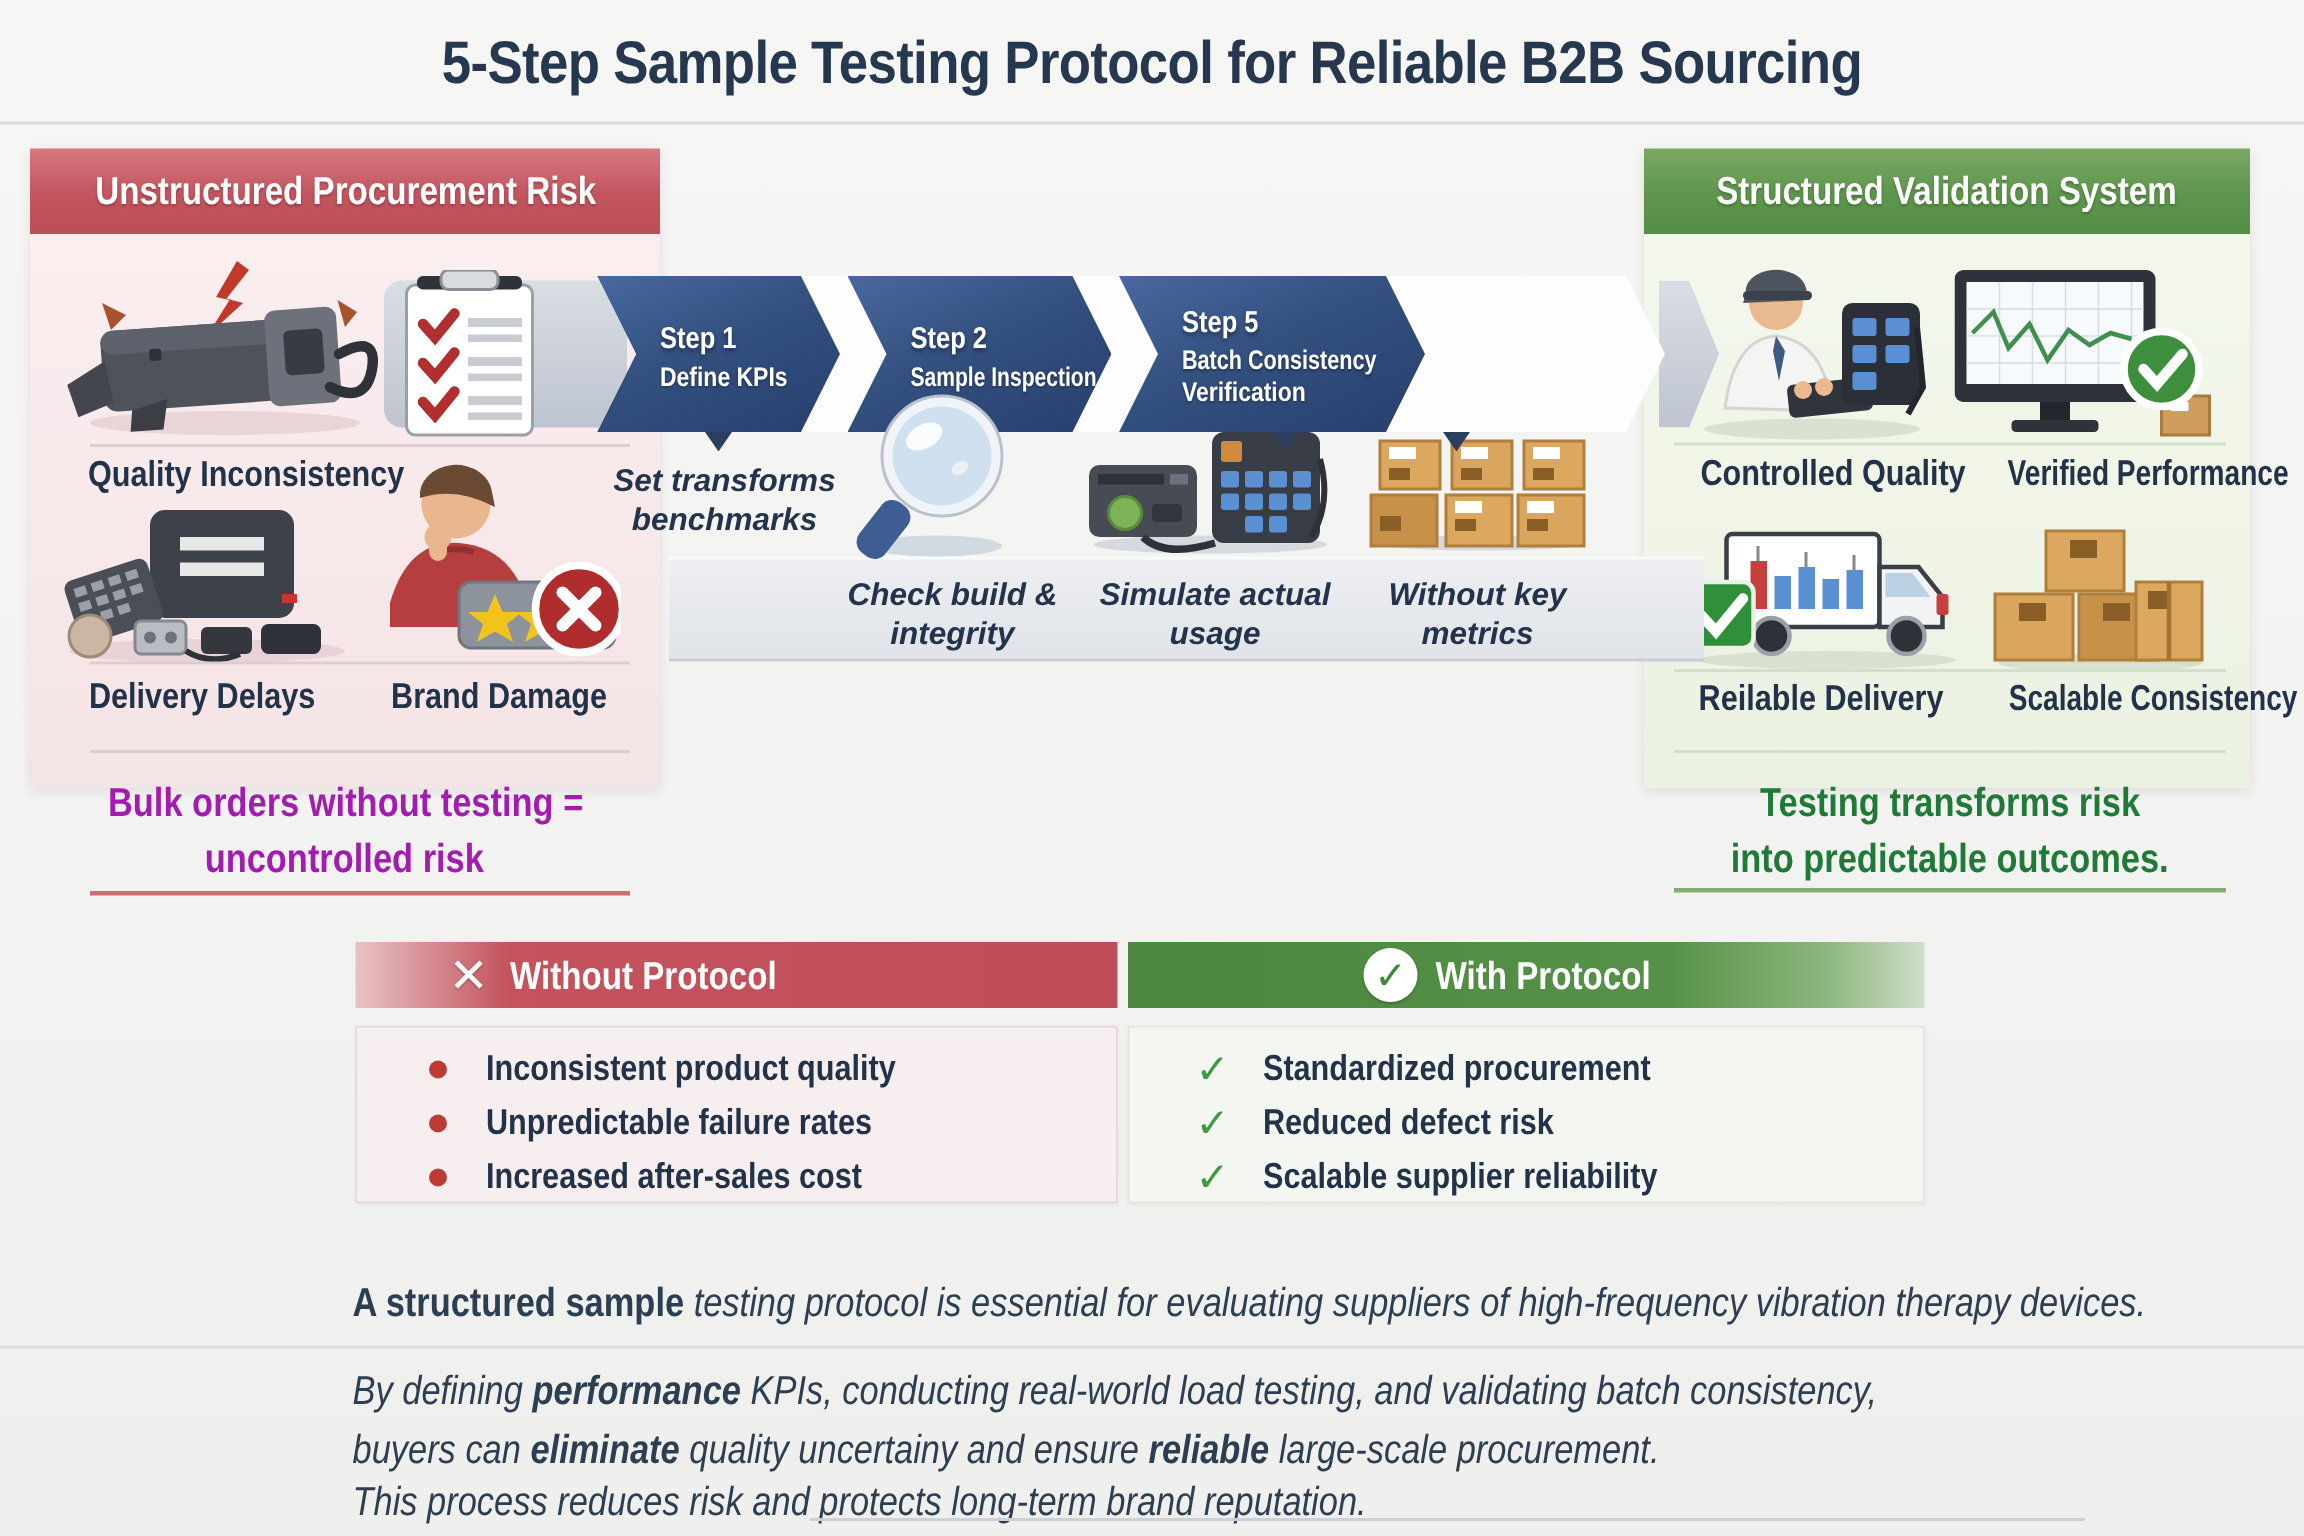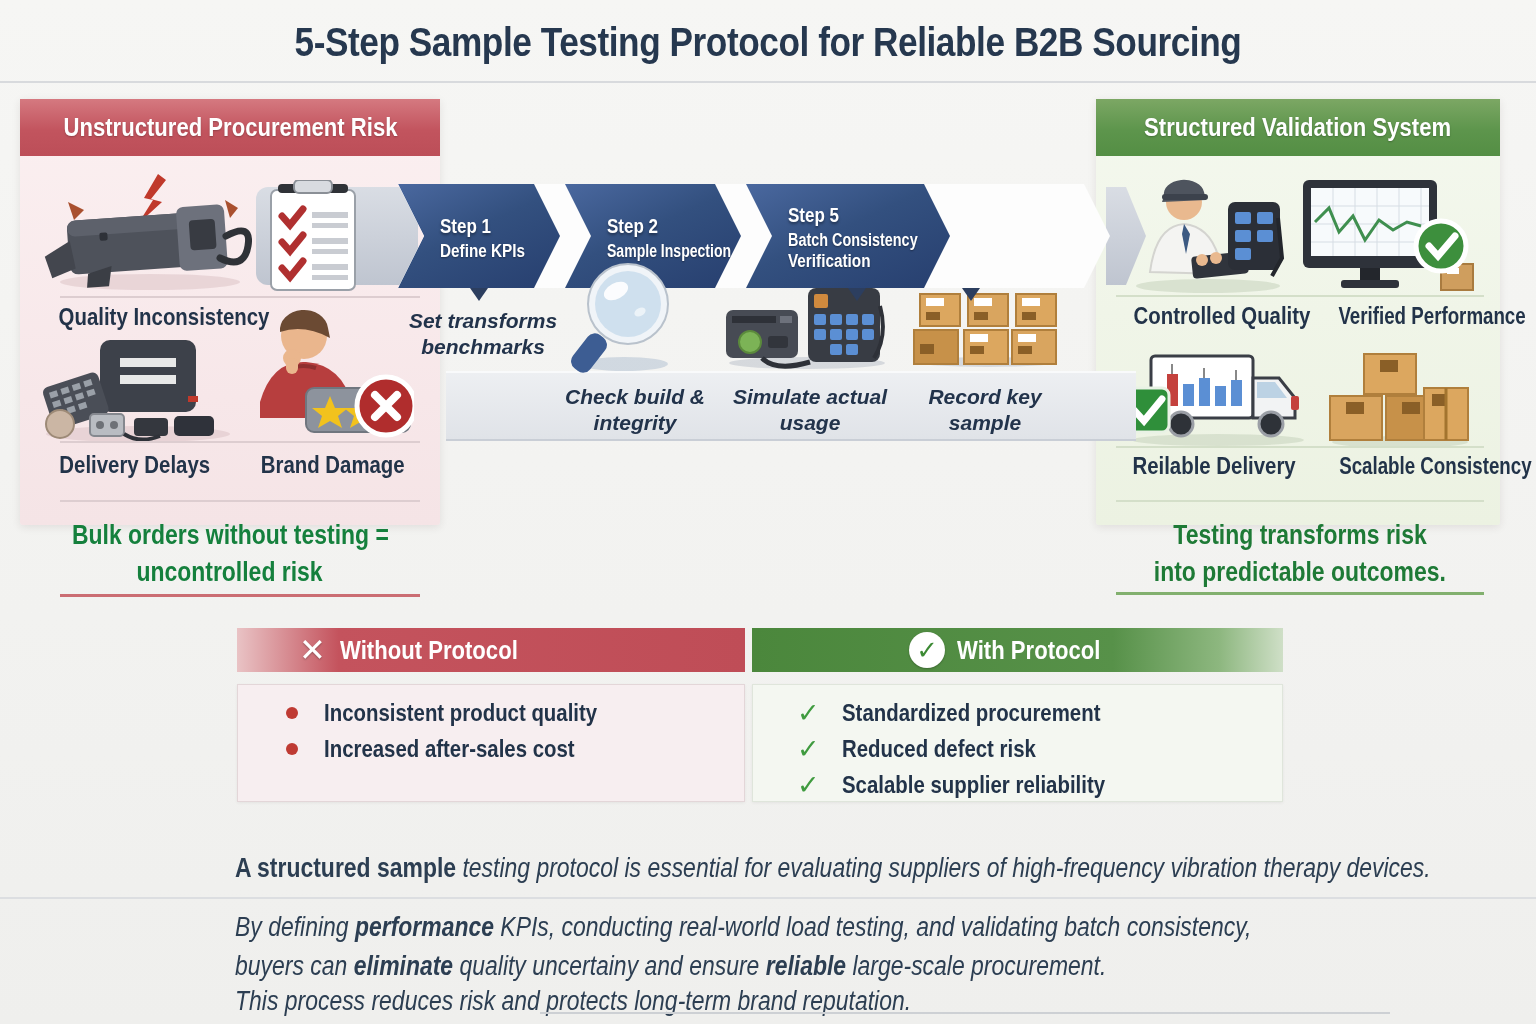--- a/index.html
+++ b/index.html
@@ -20,21 +20,21 @@
 
   .panel{position:absolute;top:99px;height:426px;border-radius:3px;box-shadow:0 2px 8px rgba(60,40,40,.10);}
   .panel.left{left:20px;width:420px;background:linear-gradient(180deg,#fbf0f1 0%,#f7e7e9 70%,#f5e4e6 100%);}
   .panel.right{left:1096px;width:404px;background:linear-gradient(180deg,#f4f8ee 0%,#ecf2e2 100%);}
   .banner{position:absolute;left:0;top:0;width:100%;height:57px;display:flex;align-items:center;justify-content:center;color:#fff;font-weight:bold;font-size:26px;text-shadow:0 1px 2px rgba(0,0,0,.25);}
   .banner.red{background:linear-gradient(180deg,#d57980 0%,#c2545e 55%,#bc4e58 100%);}
   .banner.green{background:linear-gradient(180deg,#7ca764 0%,#5d954c 55%,#548e44 100%);}
 
   .plabel{position:absolute;text-align:center;font-weight:bold;font-size:24px;color:#223349;}
   .statement{position:absolute;text-align:center;font-weight:bold;font-size:27px;line-height:37px;}
-  .statement.red{color:#15803d;}
+  .statement.red{color:#a21caf;}
   .statement.green{color:#1e7a36;}
 
   .band{position:absolute;top:187px;height:98px;background:linear-gradient(180deg,#d9dde4 0%,#bfc5d0 100%);z-index:2;}
   .band.leftpiece{left:256px;width:162px;border-radius:12px 0 0 12px;}
   .band.rightpiece{left:1106px;width:40px;clip-path:polygon(0 0,calc(100% - 20px) 0,100% 50%,calc(100% - 20px) 100%,0 100%);}
 
   .chevrow{position:absolute;left:398px;top:184px;width:712px;height:104px;display:flex;gap:5px;z-index:3;background:#fdfdfd;clip-path:polygon(26px 50%,0 0,calc(100% - 26px) 0,100% 50%,calc(100% - 26px) 100%,0 100%);}
   .chev{height:104px;clip-path:polygon(26px 50%,0 0,calc(100% - 26px) 0,100% 50%,calc(100% - 26px) 100%,0 100%);
     background:linear-gradient(155deg,#4a689f 0%,#33507f 45%,#273f6f 100%);
     color:#fff;display:flex;flex-direction:column;justify-content:center;padding-left:42px;box-sizing:border-box;}
@@ -254,21 +254,21 @@
       <rect x="62" y="24" width="14" height="8"></rect>
       <rect x="110" y="24" width="14" height="8"></rect>
     <rect x="8" y="56" width="14" height="10"></rect>
       <rect x="58" y="58" width="14" height="8"></rect>
       <rect x="106" y="58" width="14" height="8"></rect>
   </g>
 </svg>
 
 <div class="caption" style="left:540px;top:384px;width:190px;z-index:2"><span>Check build &amp; integrity</span></div>
 <div class="caption" style="left:715px;top:384px;width:190px;z-index:2"><span>Simulate actual usage</span></div>
-<div class="caption" style="left:890px;top:384px;width:190px;z-index:2"><span>Record key sample</span></div>
+<div class="caption" style="left:890px;top:384px;width:190px;z-index:2"><span>Without key metrics</span></div>
 
 <div class="panel right">
   <div class="banner green">
       <span class="cnd">Structured Validation System</span>
     </div>
 </div>
 
 <svg class="abs" style="left:1128px;top:168px;z-index:3" width="158" height="126" viewBox="0 0 158 126">
   <ellipse cx="80" cy="118" rx="72" ry="7" fill="#c9d6bf" opacity=".6"></ellipse>
   <circle cx="56" cy="34" r="18" fill="#e9b98f"></circle>
@@ -377,20 +377,24 @@
   <span class="cnd" style="transform-origin:left center">With Protocol</span>
 </div>
 
 <div class="cmp-list red">
   <div class="li-row">
       <span class="dot"></span>
       <span class="cndl">Inconsistent product quality</span>
     </div>
   <div class="li-row">
       <span class="dot"></span>
+      <span class="cndl">Unpredictable failure rates</span>
+    </div>
+  <div class="li-row">
+      <span class="dot"></span>
       <span class="cndl">Increased after-sales cost</span>
     </div>
 </div>
 <div class="cmp-list green">
   <div class="li-row">
       <span class="chk">✓</span>
       <span class="cndl">Standardized procurement</span>
     </div>
   <div class="li-row">
       <span class="chk">✓</span>

